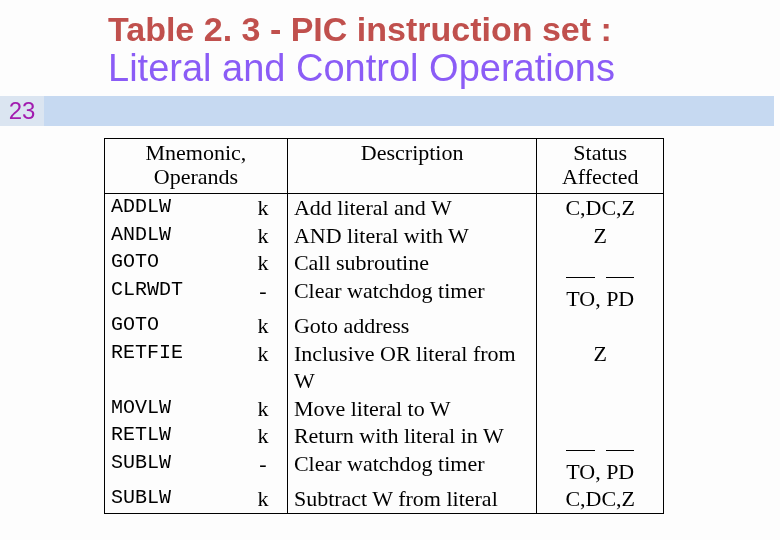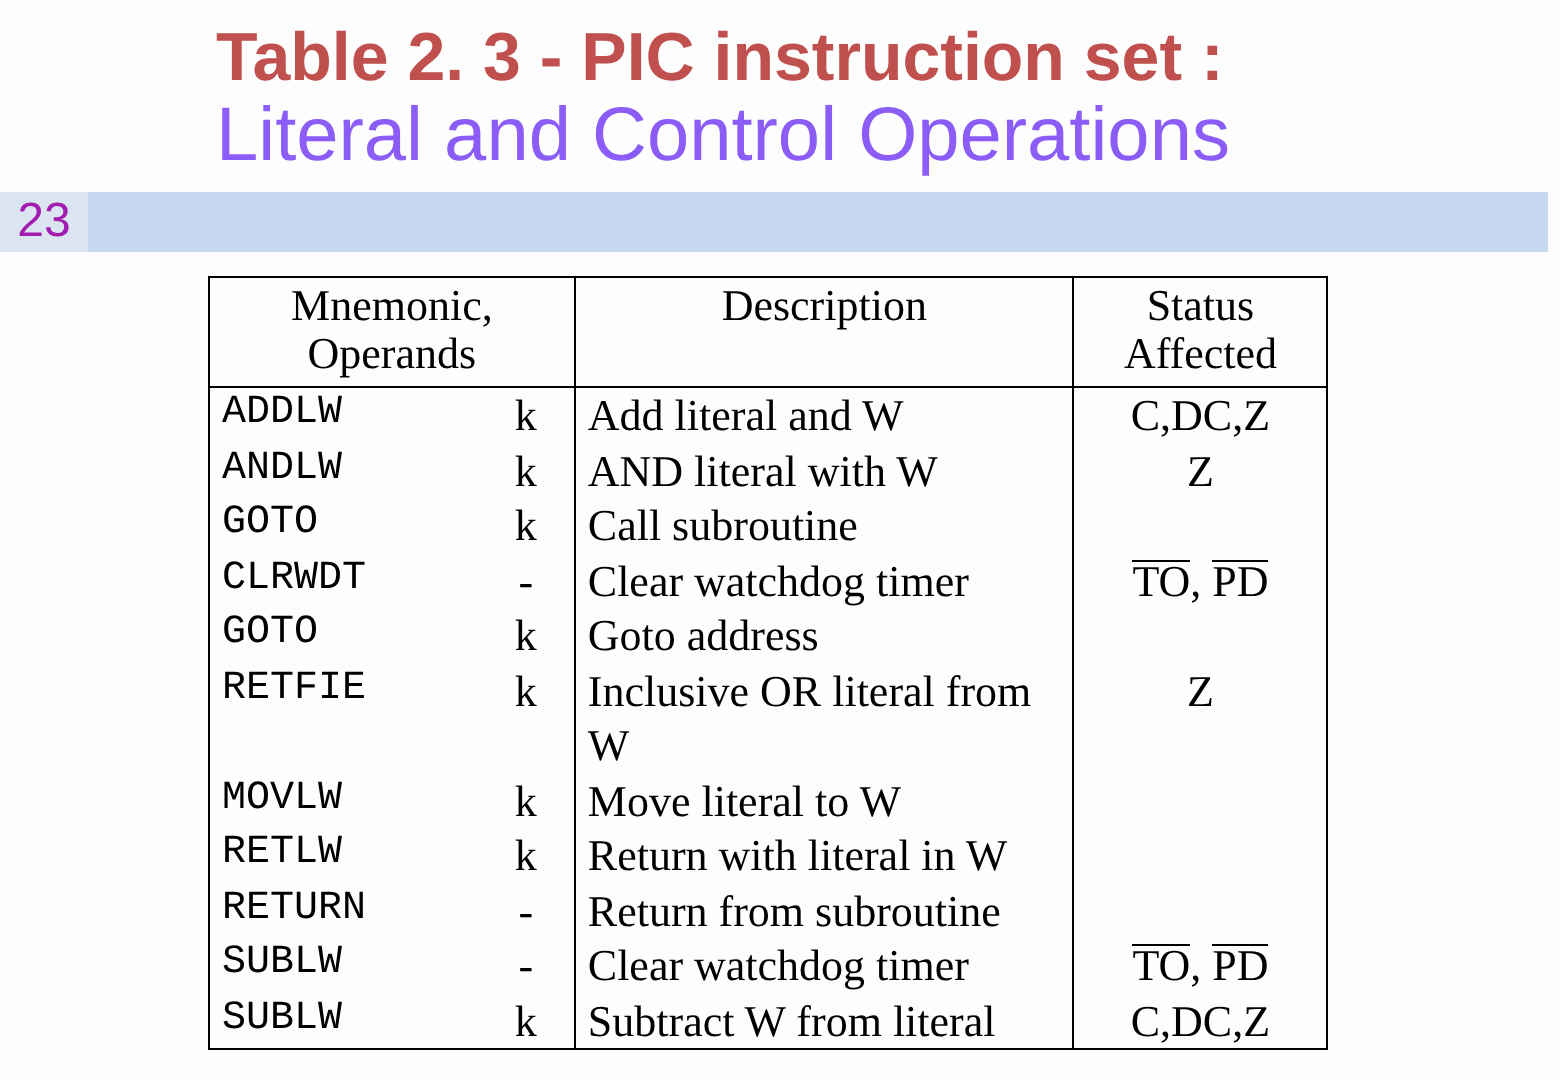--- a/index.html
+++ b/index.html
@@ -22,21 +22,21 @@
   .col-op{width:40px;text-align:center;}
   .col-desc{border-left:1.2px solid #000;width:260px;}
   .col-stat{border-left:1.2px solid #000;width:120px;text-align:center;margin-top:40px;}
   td.col-desc{border-left:1.2px solid #000;}
   td.col-stat{border-left:1.2px solid #000;text-align:center;}
   td.col-op{text-align:center;}
   td.col-mnem{font-family:"Courier New",monospace;font-size:20px;}
   .outer-border{border:1.2px solid #000;}
   thead th{line-height:1.1;padding-top:2px;padding-bottom:4px;}
   tbody td{line-height:1.25;}
-  .ovl{border-top:1.2px solid #000;padding-top:0;display:inline-block;line-height:0.9;}
+  .ovl{border-top:1.2px solid #000;padding-top:11px;display:inline-block;line-height:0.9;}
 </style>
 </head>
 <body>
 
 <div class="page">
   <div class="header-bar"></div>
   <div class="page-num">23</div>
 
   <div class="title-block">
     <div class="title-bold">Table 2. 3 - PIC instruction set :</div>
@@ -95,26 +95,20 @@
             <td class="col-desc">Move literal to W</td>
             <td class="col-stat"></td>
           </tr>
           <tr>
             <td class="col-mnem">RETLW</td>
             <td class="col-op">k</td>
             <td class="col-desc">Return with literal in W</td>
             <td class="col-stat"></td>
           </tr>
           <tr>
-            <td class="col-mnem">RETURN</td>
-            <td class="col-op">-</td>
-            <td class="col-desc">Return from subroutine</td>
-            <td class="col-stat"></td>
-          </tr>
-          <tr>
             <td class="col-mnem">SUBLW</td>
             <td class="col-op">-</td>
             <td class="col-desc">Clear watchdog timer</td>
             <td class="col-stat"><span class="ovl">TO</span>, <span class="ovl">PD</span></td>
           </tr>
           <tr>
             <td class="col-mnem">SUBLW</td>
             <td class="col-op">k</td>
             <td class="col-desc">Subtract W from literal</td>
             <td class="col-stat">C,DC,Z</td>

